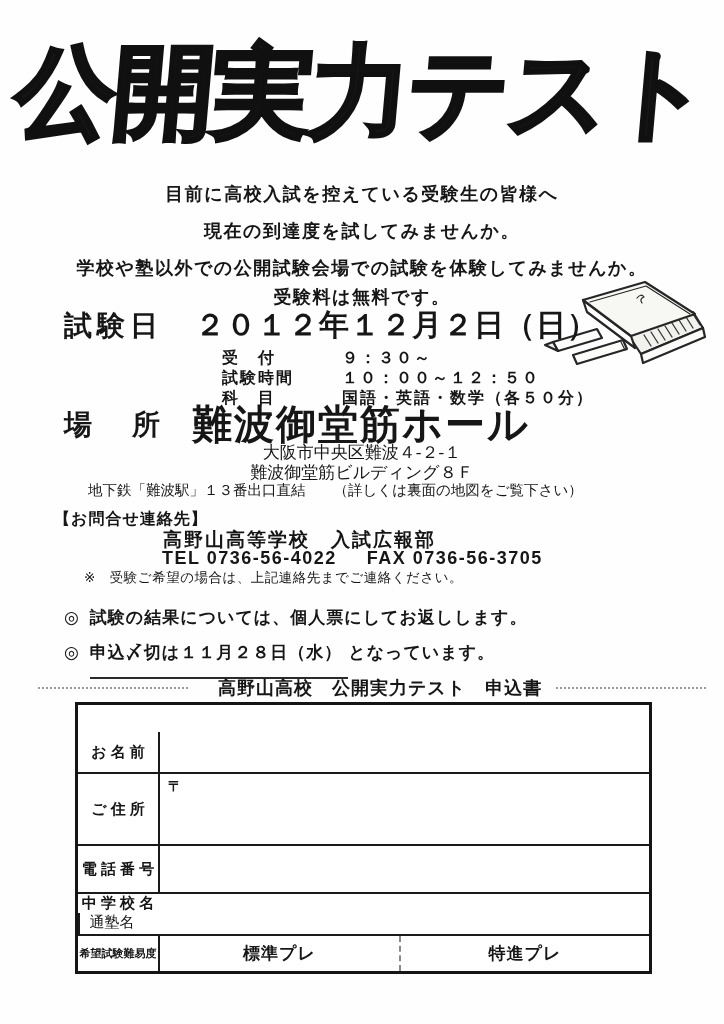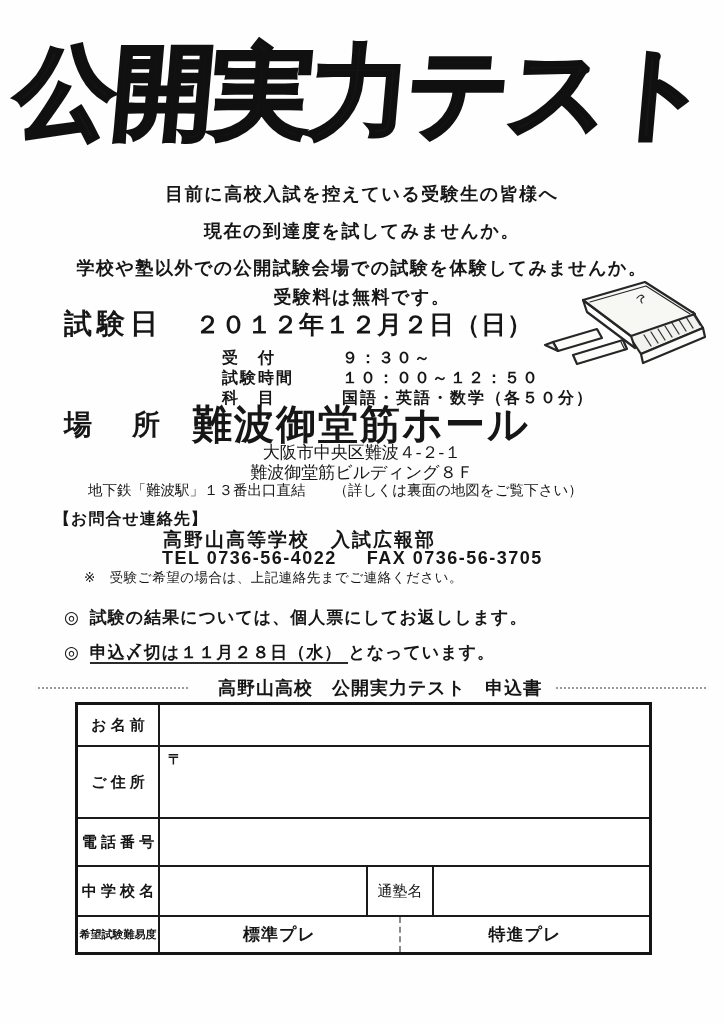--- a/index.html
+++ b/index.html
@@ -29,21 +29,21 @@
 
   
   .intro { left:0; right:0; top:176px; text-align:center;
            font-weight:bold; font-size:18px; letter-spacing:1.5px; line-height:37px; }
   .free-line { left:0; right:0; top:285px; text-align:center;
            font-weight:bold; font-size:18px; letter-spacing:1.5px; }
 
   
   .exam-row { left:64px; top:305px; display:flex; align-items:baseline; gap:32px; white-space:nowrap; }
   .exam-row .lbl { font-size:28px; font-weight:bold; letter-spacing:5px; }
-  .exam-row .val { font-size:25px; font-weight:bold; letter-spacing:1px; }
+  .exam-row .val { font-size:30px; font-weight:bold; letter-spacing:1px; }
 
   .exam-details { left:222px; top:348px; font-size:16px; font-weight:bold; line-height:20px; }
   .exam-details .drow { display:flex; white-space:nowrap; }
   .exam-details .dlabel { width:120px; letter-spacing:2px; }
   .exam-details .dvalue { letter-spacing:2px; }
 
   
   .venue-row { left:64px; top:397px; display:flex; align-items:center; gap:26px; white-space:nowrap; }
   .venue-row .lbl { font-size:28px; font-weight:bold; letter-spacing:6px; }
   .venue-row .name { font-size:40px; font-weight:bold; letter-spacing:2px; }
@@ -57,41 +57,41 @@
   .contact-dept { left:163px; top:527px; font-weight:bold; font-size:19px; letter-spacing:2px; white-space:nowrap; }
   .contact-telfax { left:162px; top:548px; display:flex; gap:30px; font-size:18px;
       font-weight:bold; letter-spacing:1.5px; white-space:nowrap; }
   .contact-note { left:84px; top:569px; font-size:13.5px; letter-spacing:0.5px; }
 
   
   .note { left:64px; font-size:17px; font-weight:bold; letter-spacing:1px; white-space:nowrap; }
   .note-1 { top:606px; }
   .note-2 { top:641px; }
   .note .marker { margin-right:10px; }
-  .underlined { border-bottom:2px solid #2a2a2a; padding-bottom:0; padding-right:6px; }
+  .underlined { border-bottom:2px solid #2a2a2a; padding-bottom:15px; padding-right:6px; }
 
   
   .form-title-row { left:38px; right:18px; top:676px; display:flex; align-items:center; gap:14px; }
   .cut-dash { flex:1; border-top:2px dotted #9a9a9a; height:0; }
   .form-title { font-weight:bold; font-size:18px; letter-spacing:1px; white-space:nowrap;margin-left:16px; }
 
   
   .form-table { left:75px; top:702px; width:577px; border:3px solid #151515; background:#fff; }
   .ft-row { display:flex; }
   .ft-row + .ft-row { border-top:2px solid #1a1a1a; }
   .ft-cell { display:flex; align-items:center; }
   .ft-cell + .ft-cell { border-left:2px solid #1a1a1a; }
   .ft-label { width:80px; flex:none; justify-content:center;
       font-weight:bold; font-size:15px; white-space:nowrap; }
   .ft-label.small { font-size:11px; letter-spacing:0; }
   .ft-blank { flex:1; }
-  .r-name   { height:40px; }
+  .r-name   { height:40px;margin-top:27px; }
   .r-addr   { height:72px;justify-content:flex-end; }
   .r-phone  { height:48px; }
-  .r-school { height:50px; }
+  .r-school { height:42px;flex-direction:column; }
   .r-level  { height:37px; }
   .postal { align-self:flex-start; padding:4px 8px; font-size:14px; font-weight:bold; }
   .cell-school-blank { width:208px; flex:none; }
   .cell-juku { width:66px; flex:none; justify-content:center; font-weight:normal; font-size:15px; }
   .cell-option { justify-content:center; font-weight:bold; font-size:17px; letter-spacing:1px; }
   .cell-opt1 { width:241px; flex:none; }
   .cell-opt2 { flex:1; border-left:2px dashed #8a8a8a !important; }
 
   
   .illustration { left:543px; top:276px; width:168px; height:110px; }

